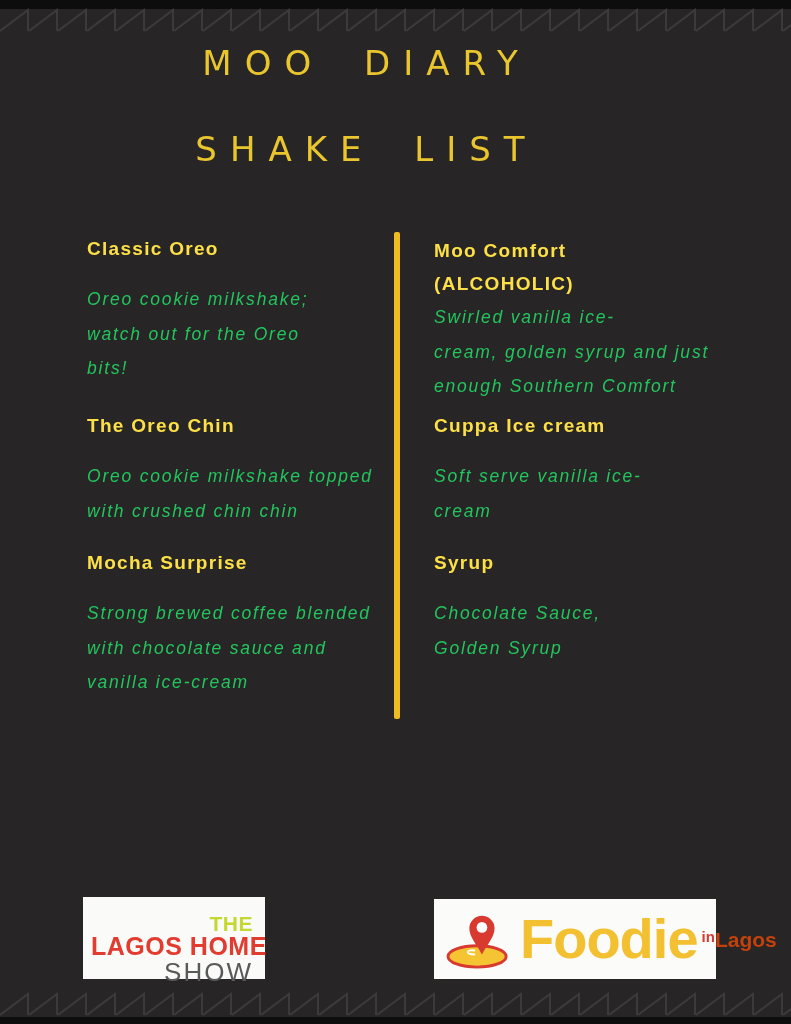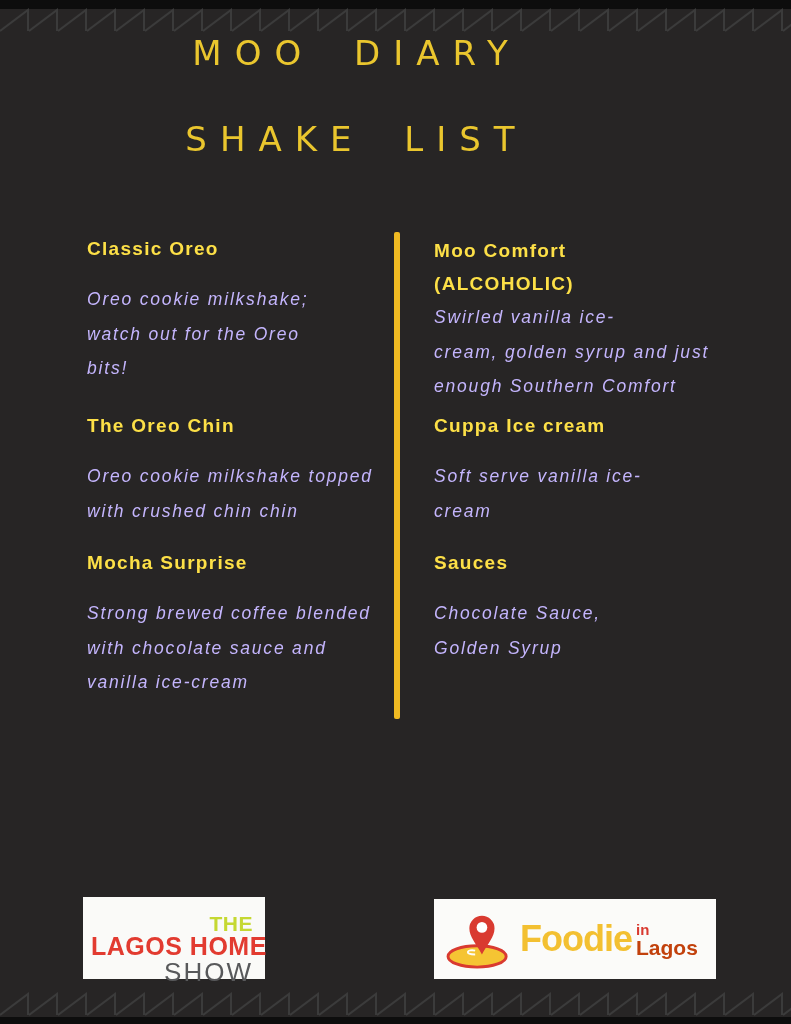--- a/index.html
+++ b/index.html
@@ -16,21 +16,21 @@
   .strip { position: absolute; left: 0; width: 791px; background: #0d0d0d; }
   .strip.top { top: 0; height: 9px; }
   .strip.bottom { top: 1017px; height: 7px; }
   .zigzag { position: absolute; left: 0; display: block; }
   .zigzag.top { top: 8px; }
   .zigzag.bottom { top: 992px; }
 
   
   .title {
     position: absolute; left: 0; width: 700px;
-    margin: 0; text-align: center;
+    margin: 10px; text-align: center;
     font-family: "DejaVu Sans", sans-serif;
     font-weight: normal;
     color: #eac62e;
     font-size: 34px;
     letter-spacing: 13px;
     word-spacing: 16px;
     text-indent: 13px; 
   }
   .title.line1 { top: 33px; }
   .title.line2 { top: 119px; text-align: center; }
@@ -59,21 +59,21 @@
     font-size: 19px;
     font-weight: bold;
     letter-spacing: 1.3px;
     line-height: 24px;
     white-space: pre-line;
   }
   .r1 .item-name { line-height: 33px; }
 
   .item-desc {
     margin: 21px 0 0 0;
-    color: #c4b5fd;
+    color: #22c55e;
     font-style: italic;
     font-size: 17.5px;
     letter-spacing: 1.8px;
     line-height: 34.5px;
     white-space: pre-line;
   }
   .r1 .item-desc { margin-top: 0; }
 
   
   .lagos-logo {
@@ -115,28 +115,28 @@
     background: #fbfbf9;
     display: flex;
     align-items: center;
     box-sizing: border-box;
     padding-left: 12px;
   }
   .foodie-icon { flex: 0 0 auto; }
   .foodie-brand {
     color: #f3c031;
     font-weight: bold;
-    font-size: 36px;
+    font-size: 56px;
     letter-spacing: -1px;
     margin-left: 6px;
     line-height: 44px;
   }
   .foodie-stack {
     display: flex;
-    flex-direction: column;
+    flex-direction: row;
     margin-left: 4px;
     margin-top: 2px;
   }
   .foodie-in {
     color: #d93a30;
     font-weight: bold;
     font-size: 15px;
     line-height: 15px;
   }
   .foodie-lagos {
@@ -190,21 +190,21 @@
     <p class="item-desc">Swirled vanilla ice-
 cream, golden syrup and just
 enough Southern Comfort</p>
   </section>
   <section class="item r2">
     <h3 class="item-name">Cuppa Ice cream</h3>
     <p class="item-desc">Soft serve vanilla ice-
 cream</p>
   </section>
   <section class="item r3">
-    <h3 class="item-name">Sauces</h3>
+    <h3 class="item-name">Syrup</h3>
     <p class="item-desc">Chocolate Sauce,
 Golden Syrup</p>
   </section>
 
   <div class="lagos-logo">
     <div class="lhs-the">THE</div>
     <div class="lhs-main">LAGOS HOME</div>
     <div class="lhs-show">SHOW</div>
   </div>
 

